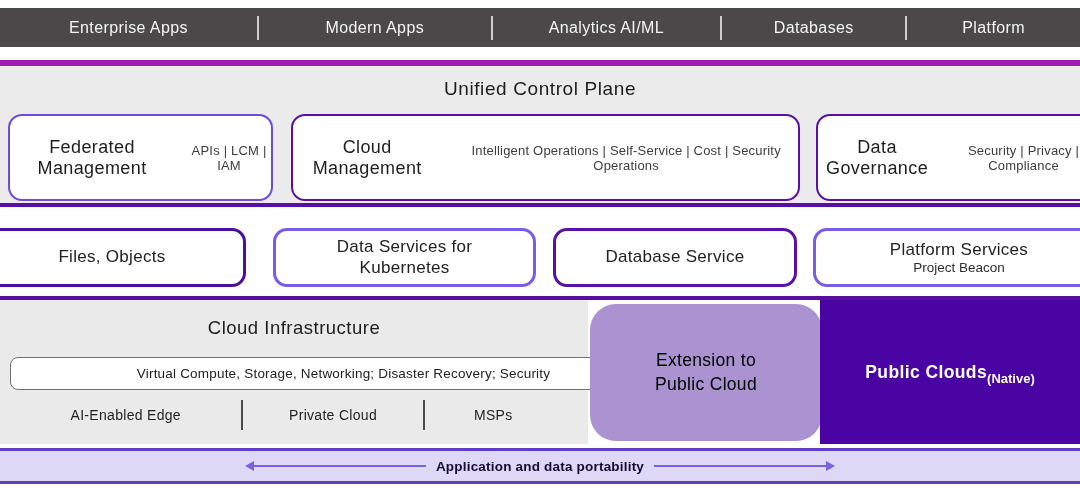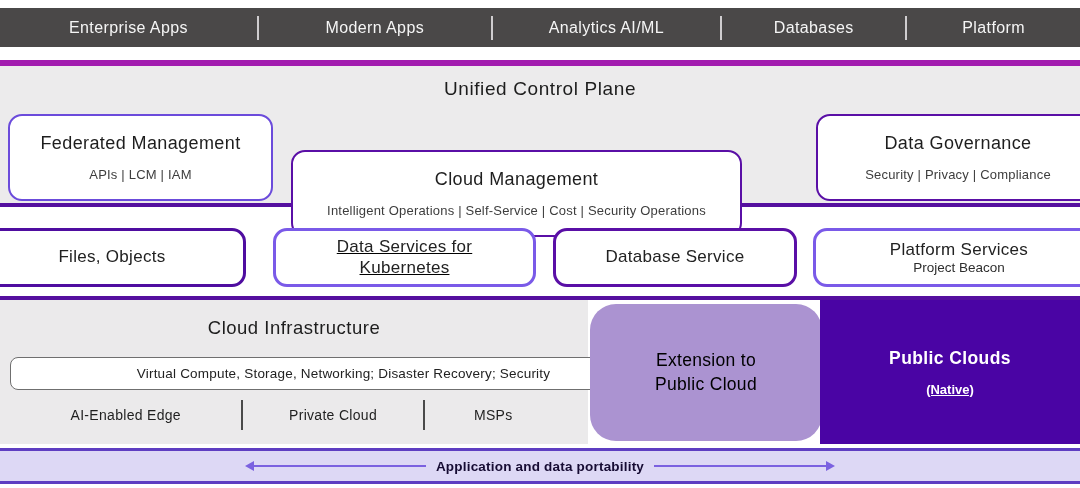--- a/index.html
+++ b/index.html
@@ -14,37 +14,37 @@
   .tb-item { display:flex; align-items:center; justify-content:center;
              color:#f5f5f5; font-size:16px; letter-spacing:.4px; }
   .tb-sep { width:2px; height:24px; background:#cfcdcf; align-self:center; }
 
   
   .ucp { left:0; top:60px; width:1080px; height:147px; background:#ecebec;
          border-top:6px solid #a21caf; border-bottom:4px solid #55109f; }
   .ucp-title { left:0; top:12px; width:1080px; text-align:center;
                font-size:19px; color:#1d1d1d; letter-spacing:.6px; }
   .cp-box { top:48px; height:87px; background:#ffffff; border-radius:14px;
-            display:flex; flex-direction:column; align-items:center; justify-content:center;
+            display:flex; flex-direction:row; align-items:center; justify-content:center;
             gap:13px; text-align:center; }
   .cp-box .t { font-size:18px; color:#1e1e1e; letter-spacing:.4px; }
   .cp-box .s { font-size:13px; color:#3d3d3d; letter-spacing:.2px; }
   .cp-federated { left:8px;   width:265px; border:2.5px solid #6b4bdb; }
-  .cp-cloudmgmt { left:291px; width:451px; border:2.5px solid #5a0fa6;margin-top:36px; }
+  .cp-cloudmgmt { left:291px; width:509px; border:2.5px solid #5a0fa6; }
   .cp-cloudmgmt .s { font-size:13px; }
   .cp-datagov   { left:816px; width:284px; border:2.5px solid #5a0fa6; }
 
   
   .svc-box { top:228px; height:59px; background:#fff; border-radius:14px;
              display:flex; flex-direction:column; align-items:center; justify-content:center;
              text-align:center; line-height:1.18; }
   .svc-box .t { font-size:17px; color:#222; letter-spacing:.3px; }
   .svc-box .s { font-size:13.5px; color:#2e2e2e; }
   .svc-files    { left:-22px; width:268px; border:3px solid #4f0da0; }
-  .svc-k8s      { left:273px; width:263px; border:3px solid #7a5ae8; padding:0 28px;text-decoration:underline; }
+  .svc-k8s      { left:273px; width:263px; border:3px solid #7a5ae8; padding:0 28px; }
   .svc-db       { left:553px; width:244px; border:3px solid #5a0fa6; }
   .svc-platform { left:813px; width:292px; border:3px solid #7a5ae8; }
 
   
   .bottom { left:0; top:296px; width:1080px; height:148px;
             border-top:4px solid #55109f; }
   .infra { left:0; top:0; width:588px; height:144px; background:#ebeaeb; }
   .infra-title { left:0; top:17px; width:588px; text-align:center;
                  font-size:18.5px; color:#1d1d1d; letter-spacing:.5px; }
   .infra-cap { left:10px; top:57px; width:667px; height:33px; background:#ffffff;
@@ -54,24 +54,24 @@
   .infra-row { left:10px; top:98px; width:552px; height:34px; display:flex; align-items:center; }
   .infra-item { display:flex; align-items:center; justify-content:center;
                 font-size:14px; color:#1f1f1f; letter-spacing:.3px; }
   .infra-sep { width:1.5px; height:30px; background:#4a4a4a; }
 
   .ext-box { left:590px; top:4px; width:232px; height:137px; background:#ab93d1;
              border-radius:26px; display:flex; flex-direction:column;
              align-items:center; justify-content:center; text-align:center;
              font-size:17.5px; color:#000000; line-height:1.35; letter-spacing:.3px; }
   .pub-cloud { left:820px; top:0; width:260px; height:144px; background:#4a04a4;
-               display:flex; flex-direction:column; align-items:center; justify-content:center;
+               display:flex; flex-direction:row; align-items:center; justify-content:center;
                text-align:center; color:#ffffff; }
   .pub-cloud .t { font-size:17.5px; font-weight:bold; letter-spacing:.4px; }
-  .pub-cloud .s { font-size:13px; font-weight:bold; margin-top:13px;text-decoration:underline; }
+  .pub-cloud .s { font-size:13px; font-weight:bold; margin-top:13px; }
 
   
   .port-bar { left:0; top:448px; width:1080px; height:36px; background:#ddd8f5;
               border-top:3px solid #5e3ec2; border-bottom:3px solid #5e3ec2;
               display:flex; align-items:center; justify-content:center; gap:10px; }
   .port-label { font-size:13.5px; font-weight:bold; color:#160b33; letter-spacing:.2px; }
   .arrow { display:flex; align-items:center; }
   .arrow .line { width:172px; height:2px; background:#7b61e0; }
   .head-left  { width:0; height:0; border-top:5px solid transparent;
                 border-bottom:5px solid transparent; border-right:9px solid #7b61e0; }

